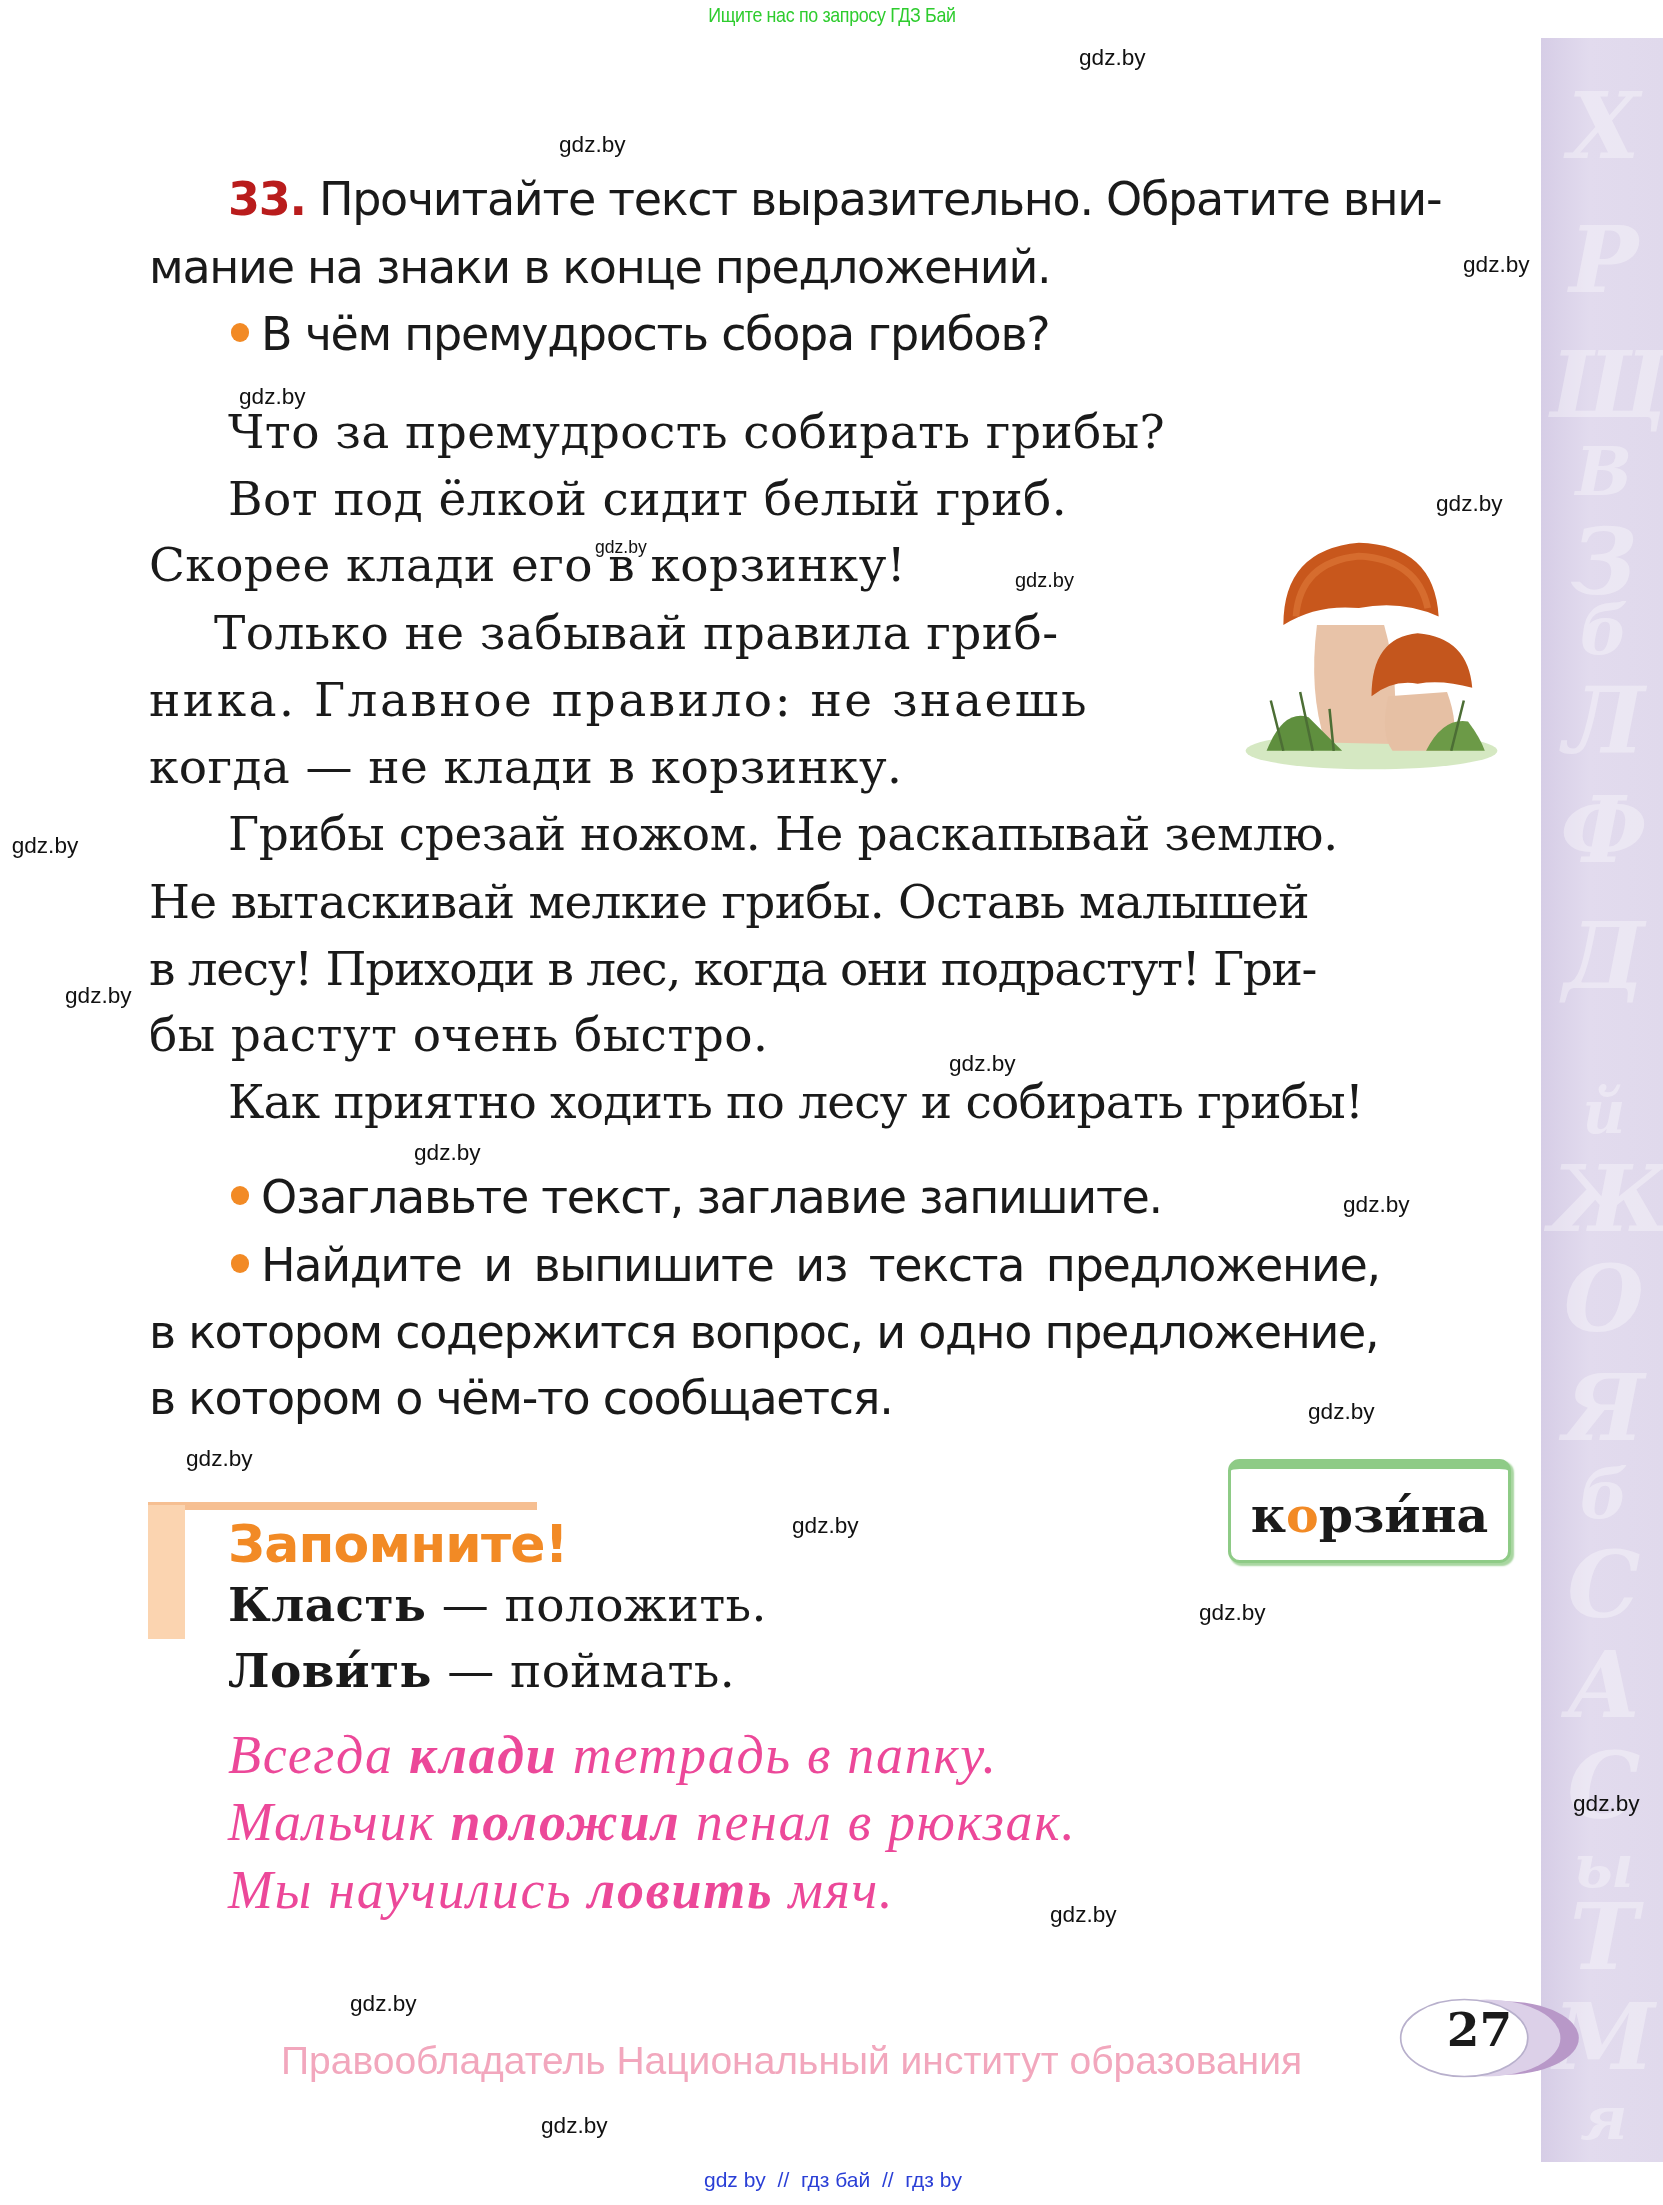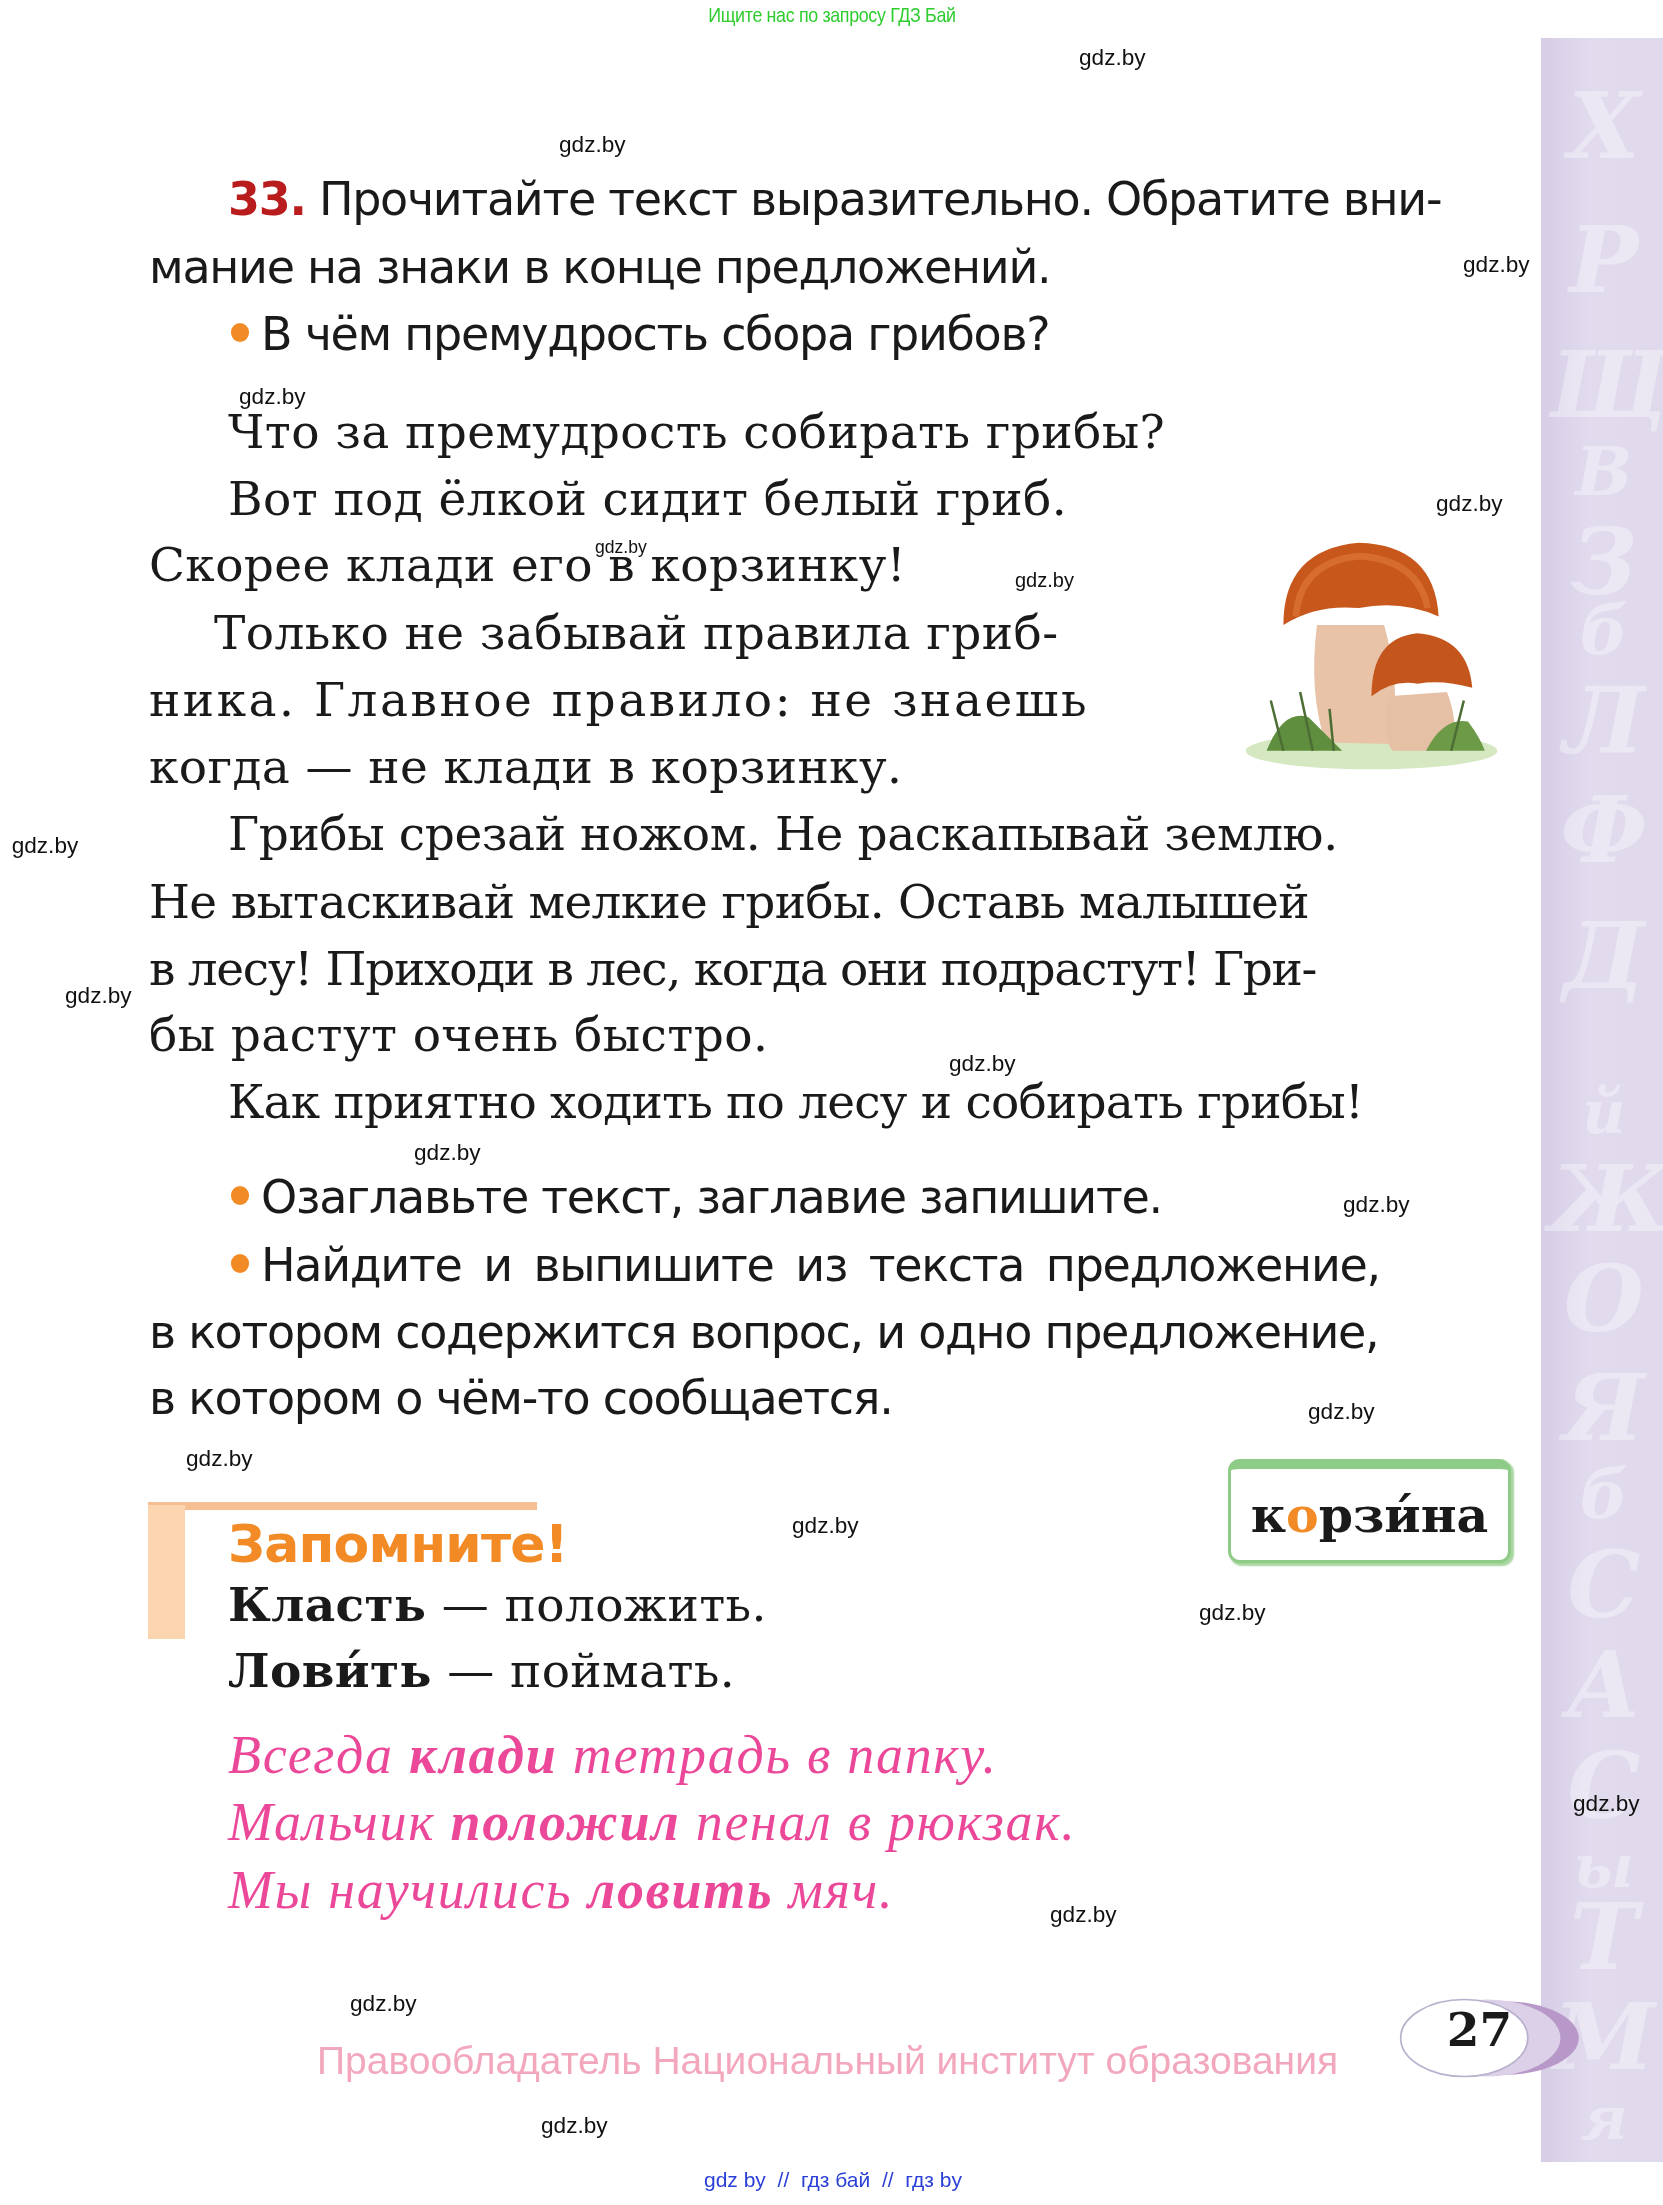--- a/index.html
+++ b/index.html
@@ -14,21 +14,21 @@
   .num { color:#b91c1c; font-weight:bold; }
   .bullet { display:inline-block; width:18.4px; height:18.4px; border-radius:50%; background:#f28a25; margin-right:11.7px; vertical-align:middle; position:relative; top:-5px; }
   .side-strip { left:1541px; top:38px; width:122px; height:2124px; background:linear-gradient(90deg,#d6cde6 0%,#e2dbee 40%,#e0d9ec 100%); overflow:hidden; }
   .side-strip .ghost { position:absolute; left:8.4px; width:109px; text-align:center; font-family:"DejaVu Serif", serif; font-weight:bold; font-style:italic; font-size:92px; color:rgba(255,255,255,0.35); }
   .mushroom { left:1233px; top:499px; width:277px; height:277px; }
   .word-box { left:1228px; top:1459px; width:277px; height:91px; border:3.4px solid #8ecb86; border-top:10px solid #8ecb86; border-radius:11.7px; background:#fff; box-shadow:2.5px 2.5px 1.7px #a8d6a0; display:flex; align-items:center; justify-content:center; font-family:"DejaVu Serif", serif; font-weight:bold; font-size:49px; color:#1a1a1a; }
   .word-box .hl { color:#f28a25; }
   .remember-bar-v { left:148px; top:1505px; width:37px; height:134px; background:#fbd4b0; }
   .remember-bar-h { left:148px; top:1502px; width:389px; height:8.4px; background:#f6bf92; }
   .remember-title { font-family:"DejaVu Sans", sans-serif; font-weight:bold; font-size:52px; color:#f28a25; letter-spacing:-0.8px; }
-  .footer-pink { font-family:"Liberation Sans", sans-serif; font-size:39px; color:#f2a7bd;margin-left:36px; }
+  .footer-pink { font-family:"Liberation Sans", sans-serif; font-size:39px; color:#f2a7bd; }
   .footer-blue { font-family:"Liberation Sans", sans-serif; font-size:21px; color:#2a3fd6; }
   .page-badge { left:1399px; top:1996px; width:184px; height:84px; }
   .page-num { left:1425px; top:2002px; width:109px; text-align:center; font-family:"DejaVu Serif", serif; font-weight:bold; font-size:47px; color:#1a1a1a; }
 </style>
 </head>
 <body>
 
 <div class="abs top-banner">Ищите нас по запросу ГДЗ Бай</div>
 
 <div class="abs side-strip">

